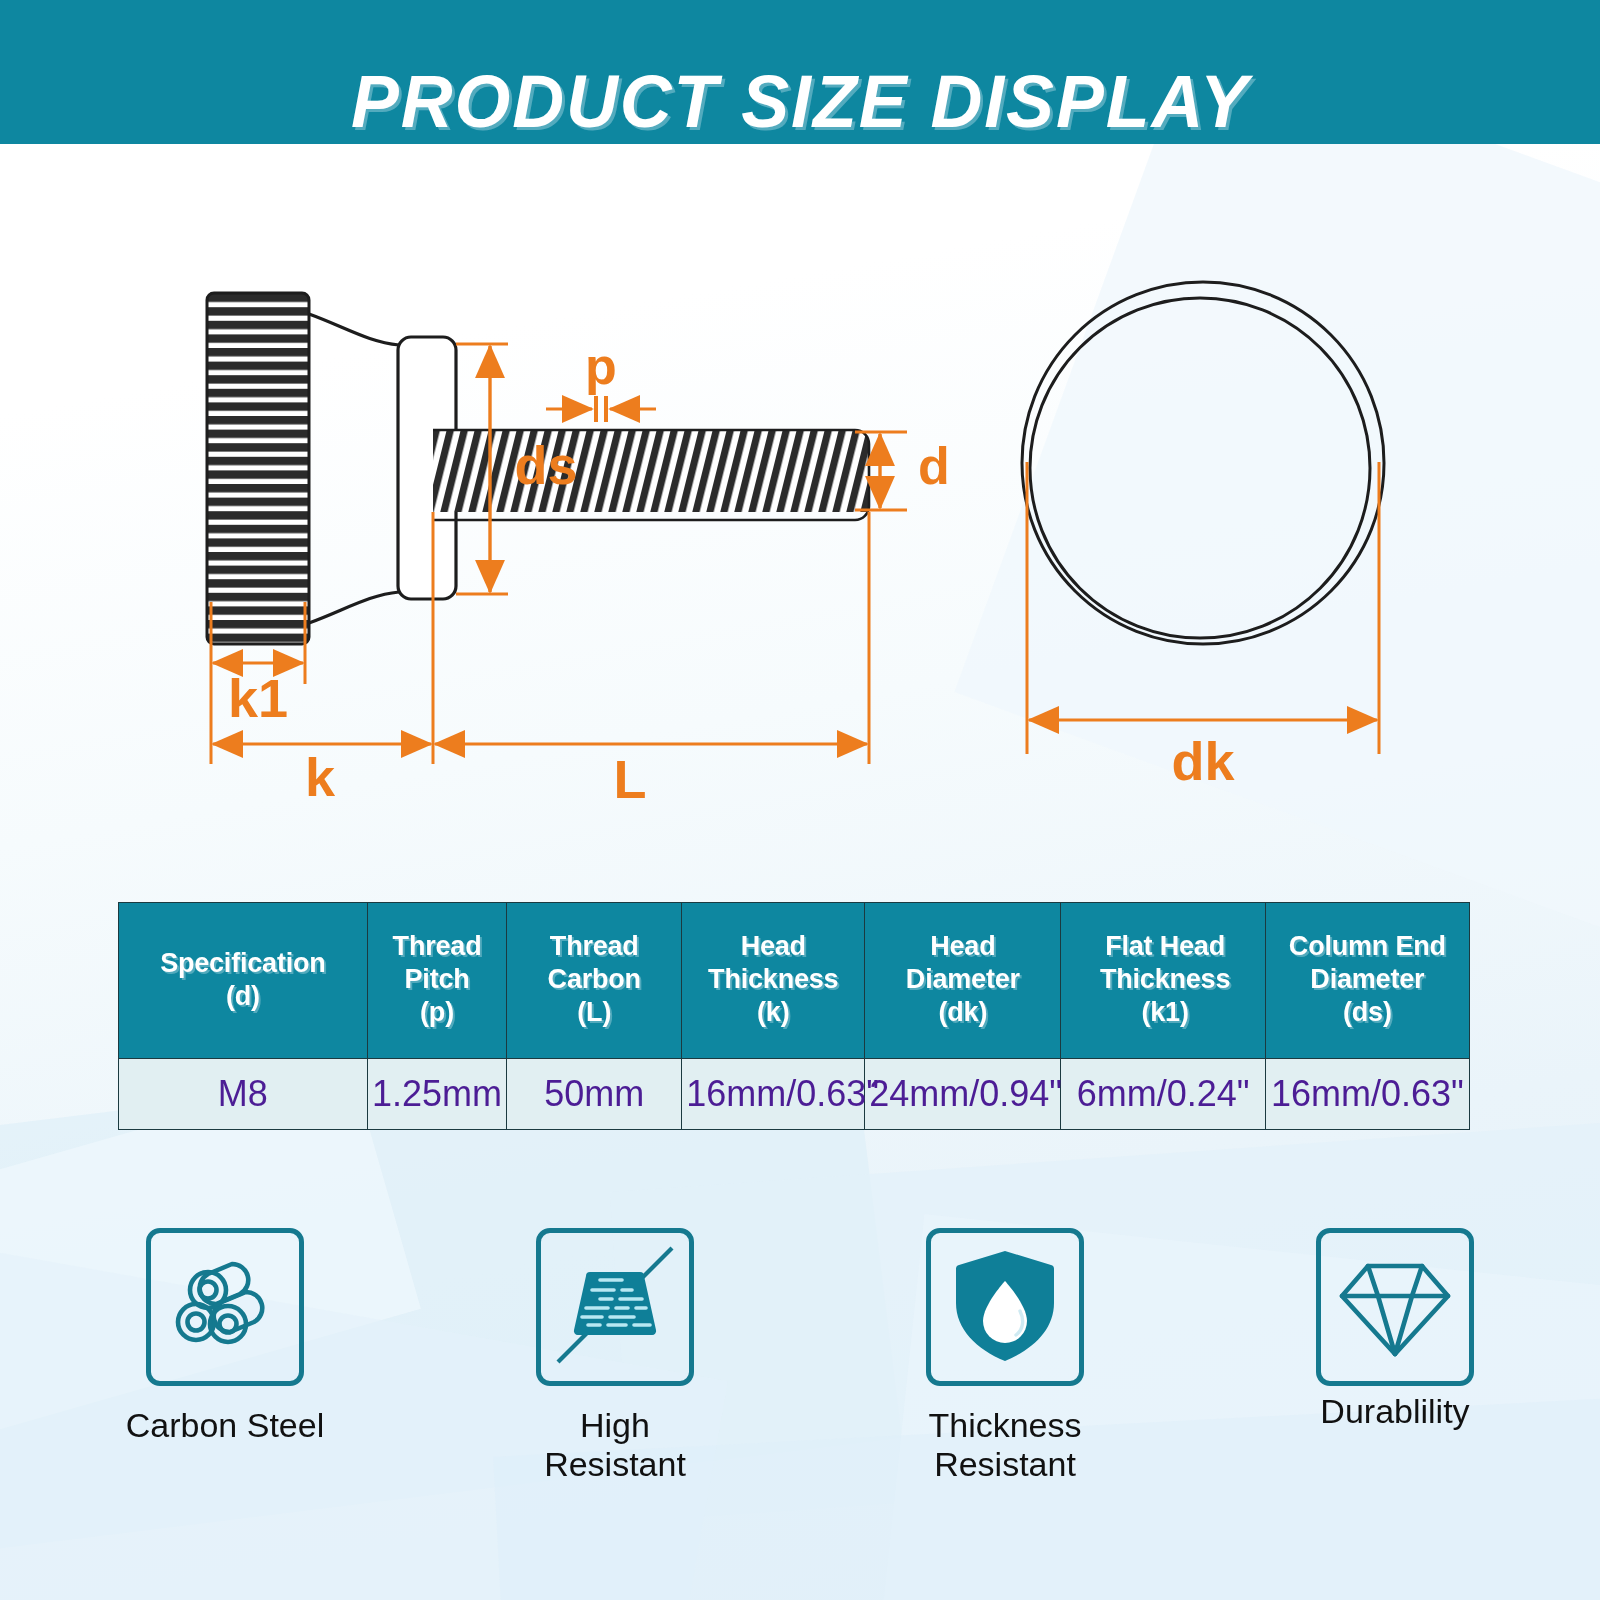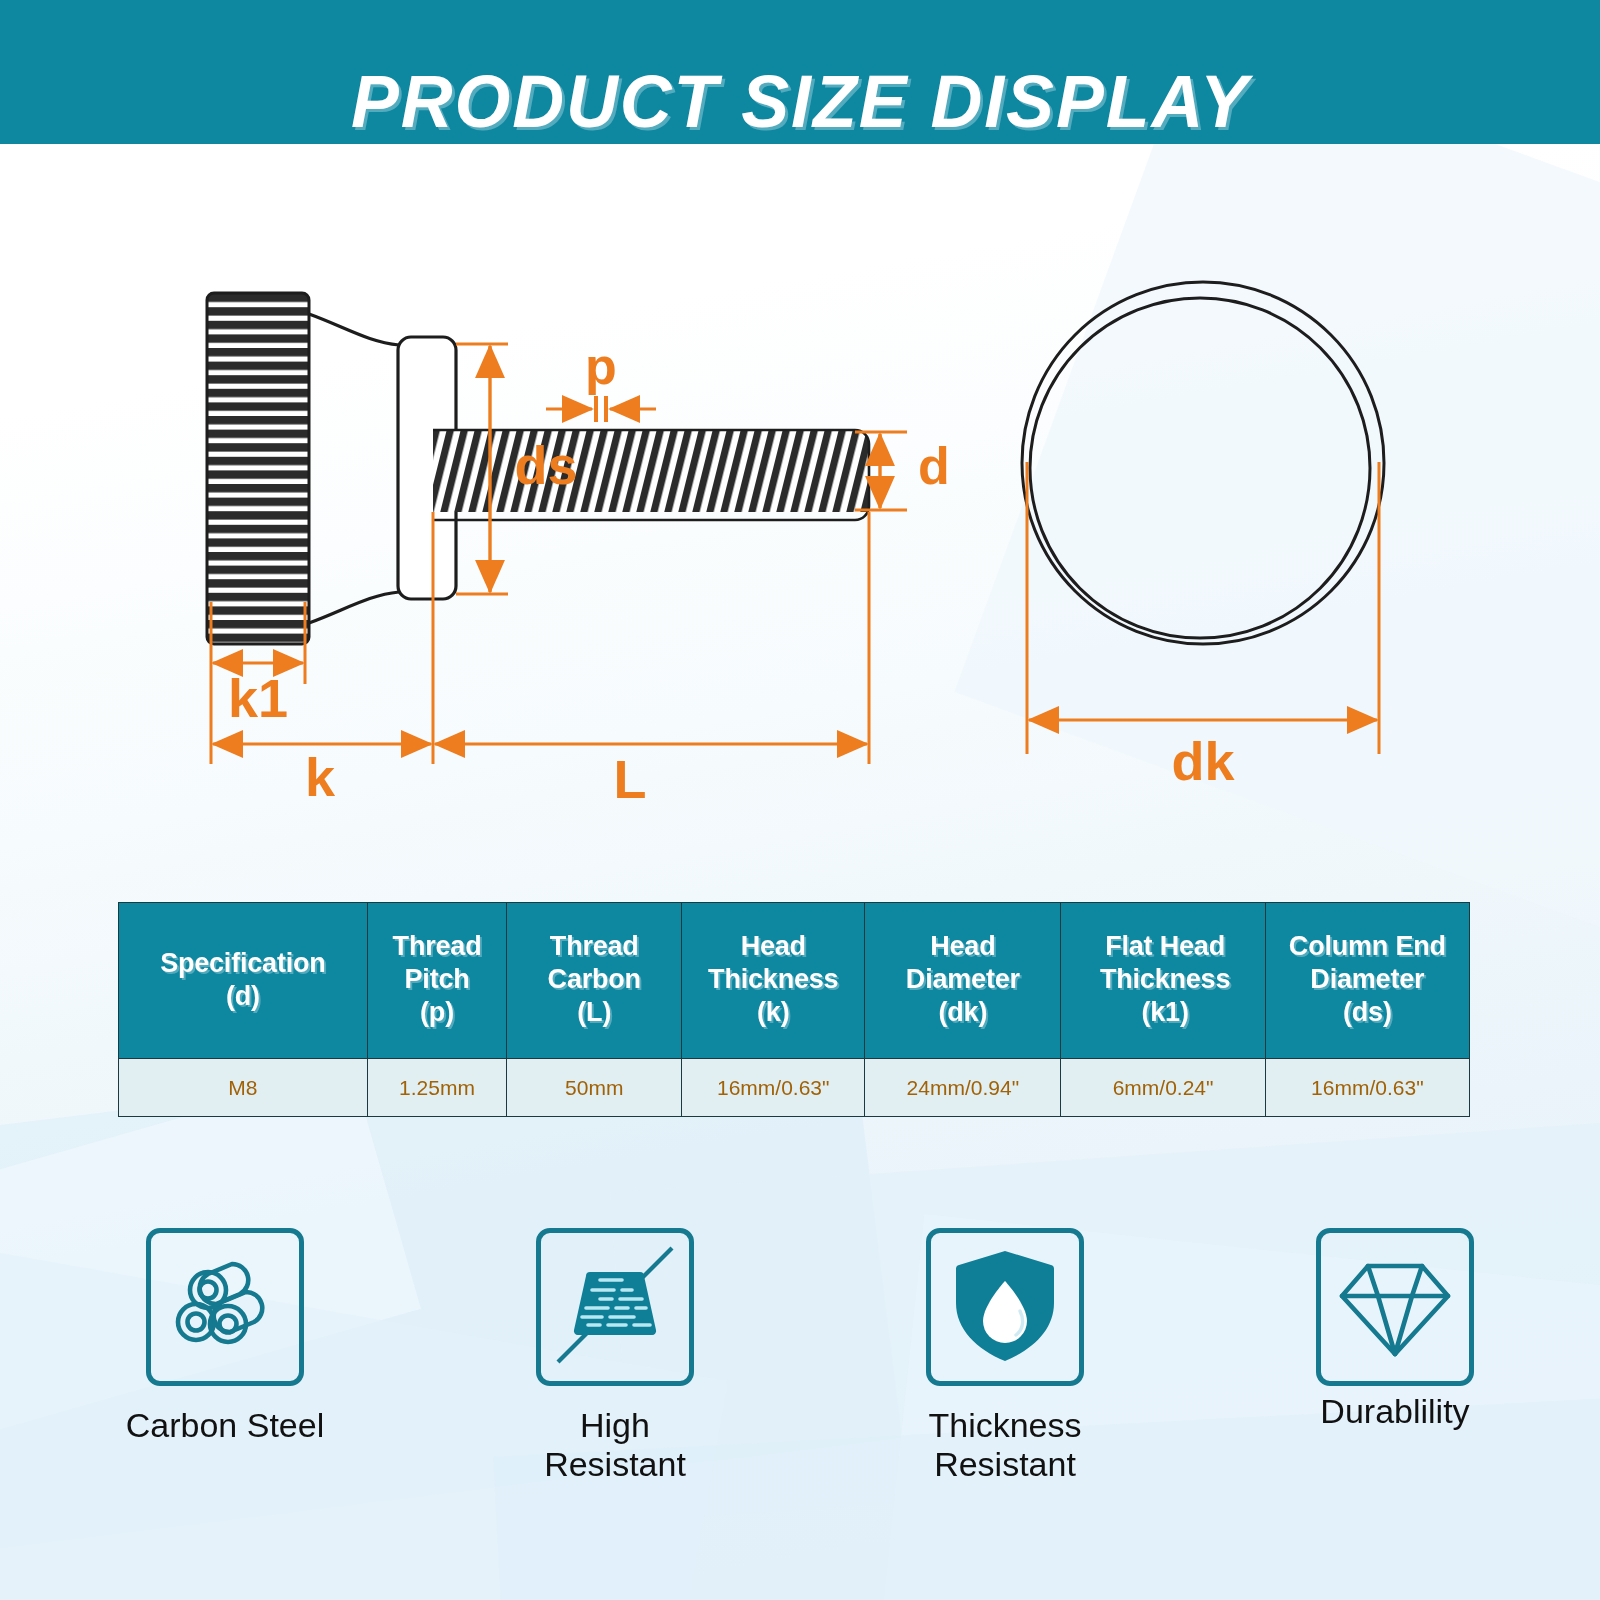--- a/index.html
+++ b/index.html
@@ -69,22 +69,22 @@
     font-size: 27px;
     font-weight: bold;
     line-height: 1.22;
     padding: 12px 4px 14px;
     height: 156px;
     text-shadow: 2px 2px 0 rgba(150,205,218,.5);
     letter-spacing: -0.2px;
   }
   .spec-table td {
     background: #e1eff2;
-    color: #a16207;
-    font-size: 21px;
+    color: #4c1d95;
+    font-size: 36px;
     padding: 14px 4px;
     height: 58px;
   }
   .th-sub { display:block; }
 
   
   .features {
     position: absolute; left: 90px; top: 1228px;
     width: 1440px; height: 320px;
     display: flex; justify-content: space-between; align-items: flex-start;

